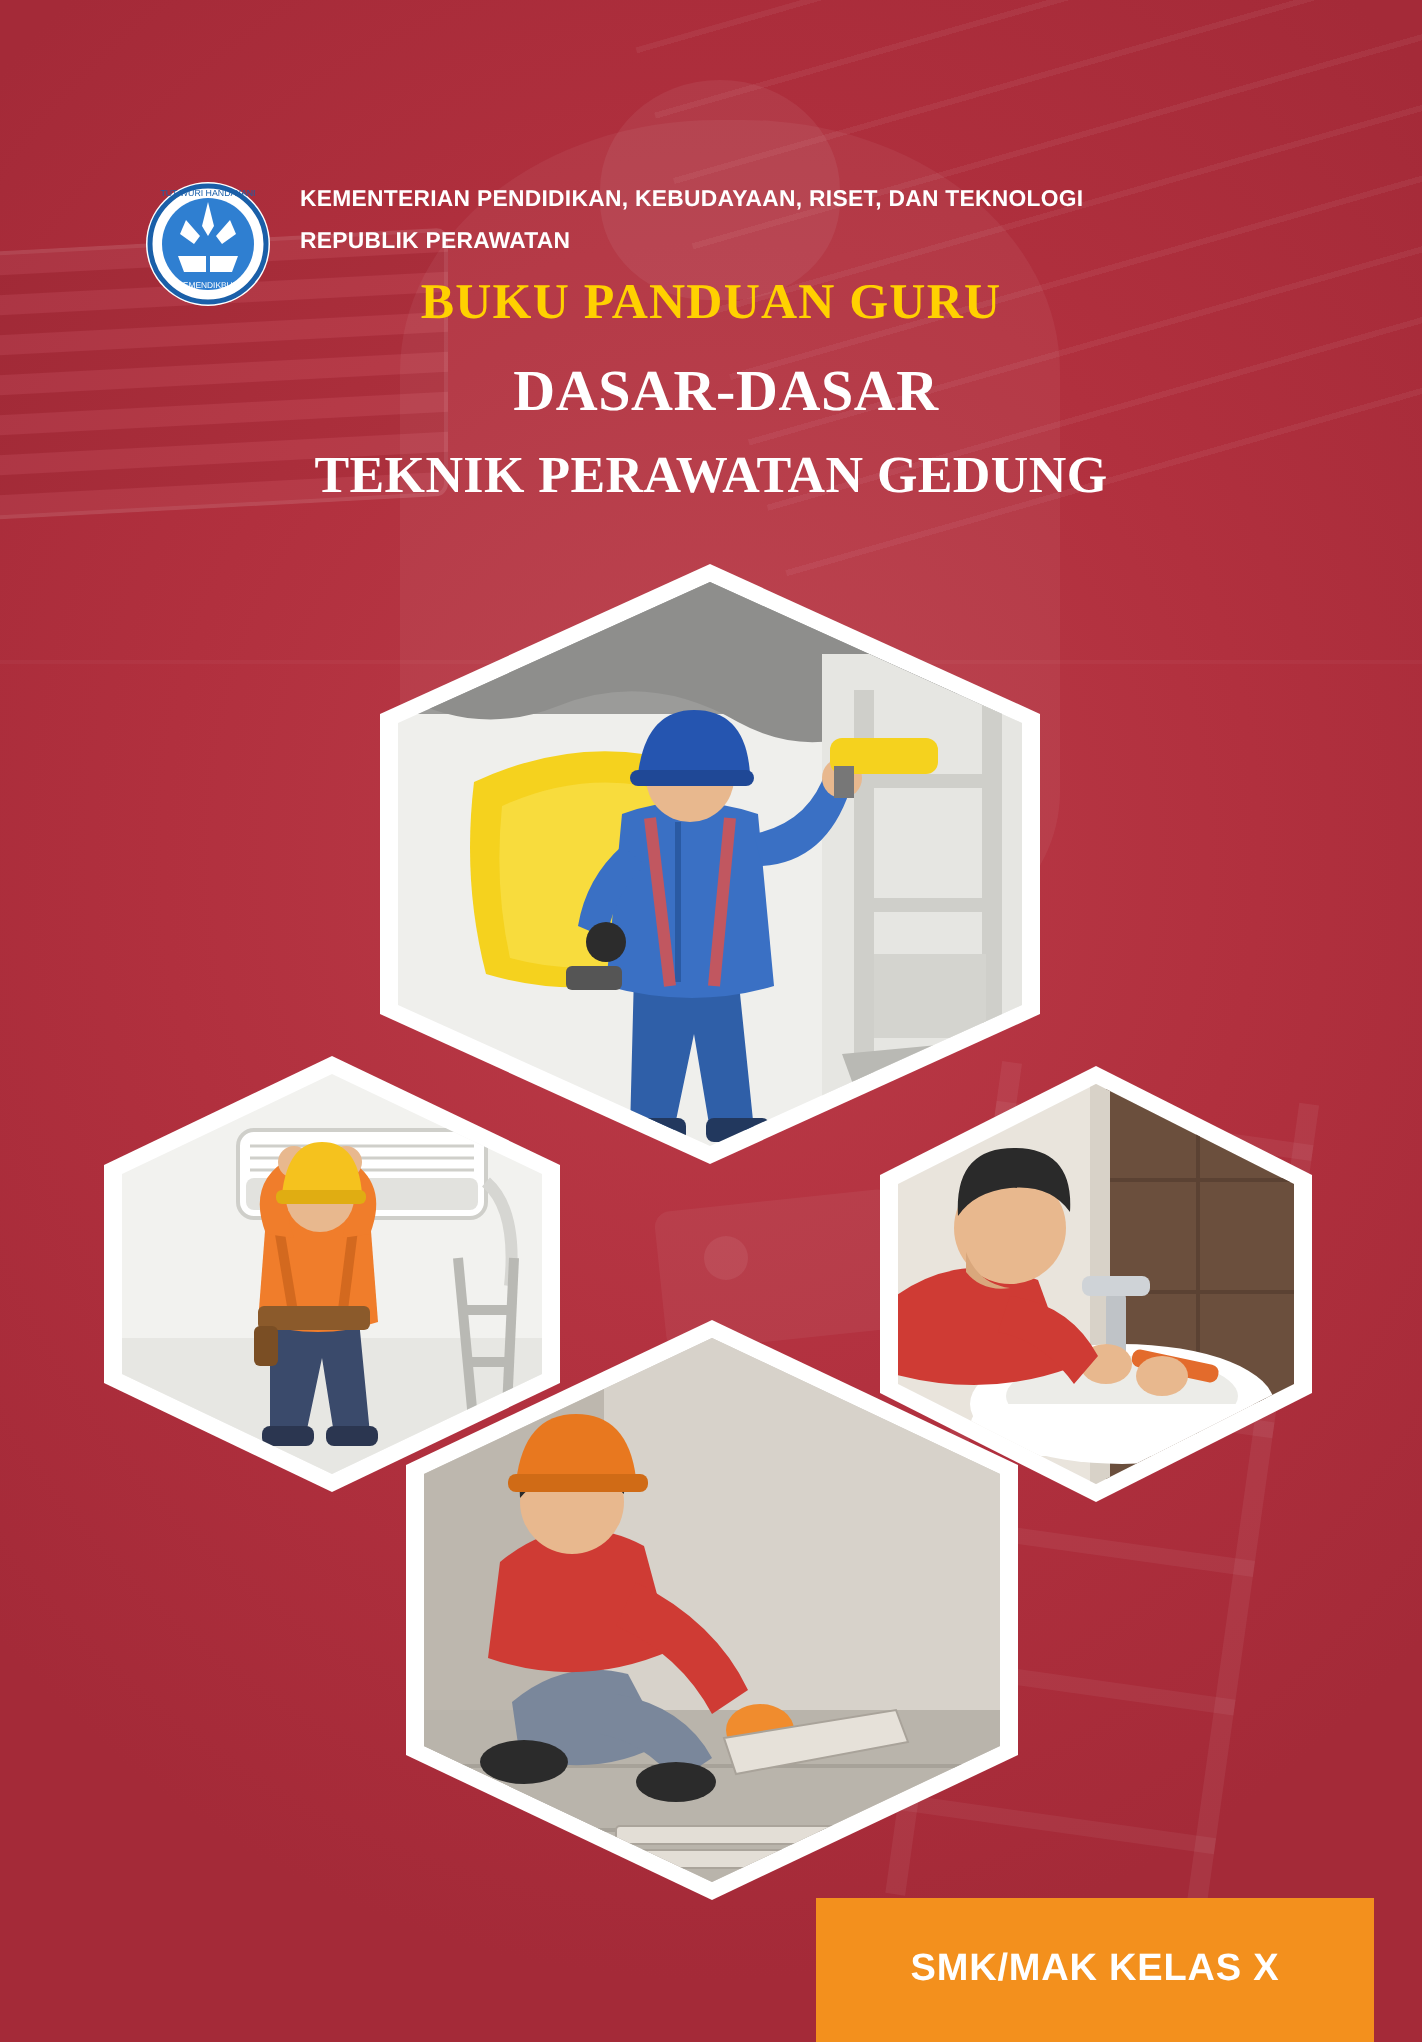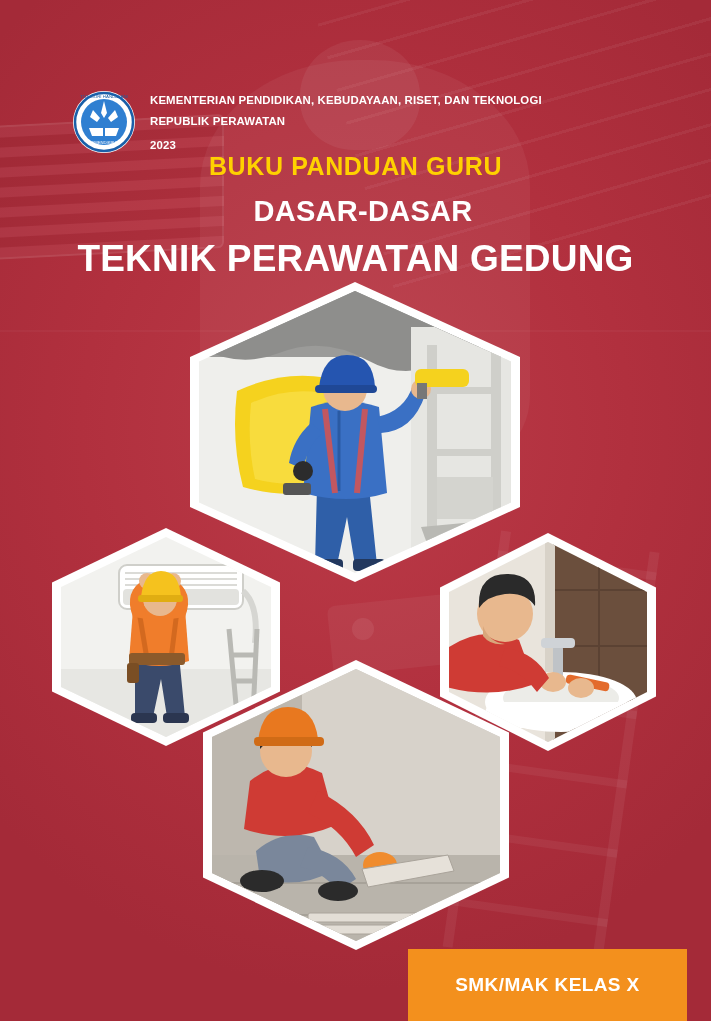--- a/index.html
+++ b/index.html
@@ -152,43 +152,44 @@
   .ministry-year {
     margin-top: 4px;
     font-size: 11.4px;
     font-weight: bold;
   }
 
   
   .titles {
     position: absolute;
     left: 0;
-    top: 152px;
+    top: 138px;
     width: 711px;
     text-align: center;
+    font-family: Liberation Serif, serif;
   }
   .title-guru {
     color: #ffd100;
     font-weight: bold;
     font-size: 25px;
     letter-spacing: 0.6px;
     margin-bottom: 14px;
   }
   .title-dasar {
     color: #ffffff;
     font-weight: bold;
     font-size: 29px;
     letter-spacing: 0.3px;
     margin-bottom: 10px;
     padding-left: 15px;
   }
   .title-main {
     color: #ffffff;
     font-weight: bold;
-    font-size: 37px;
+    font-size: 26px;
     letter-spacing: 0.2px;
   }
 
   
   .hex {
     position: absolute;
     -webkit-clip-path: polygon(50% 0%, 100% 25%, 100% 75%, 50% 100%, 0% 75%, 0% 25%);
     clip-path: polygon(50% 0%, 100% 25%, 100% 75%, 50% 100%, 0% 75%, 0% 25%);
     overflow: hidden;
     background: #ffffff;
@@ -265,21 +266,20 @@
         <path d="M45 22 L38 30 L41 34 L48 29 Z" fill="#ffffff"></path>
         <path d="M19 40 h30 l-3 8 h-24 z" fill="#ffffff"></path>
         <path d="M34 38 v12" stroke="#2f7fd1" stroke-width="2"></path>
         <text x="34" y="10" font-size="4.4" text-anchor="middle" fill="#1a5fa8" font-family="Liberation Sans, sans-serif">TUT WURI HANDAYANI</text>
         <text x="34" y="56" font-size="4.2" text-anchor="middle" fill="#ffffff" font-family="Liberation Sans, sans-serif">KEMENDIKBUD</text>
       </svg>
     </div>
     <div>
       <div class="ministry-text">KEMENTERIAN PENDIDIKAN, KEBUDAYAAN, RISET, DAN TEKNOLOGI</div>
       <div class="ministry-text">REPUBLIK PERAWATAN</div>
-      <div class="ministry-text ministry-year">2023</div>
     </div>
   </div>
 
   <div class="titles">
     <div class="title-guru">BUKU PANDUAN GURU</div>
     <div class="title-dasar">DASAR-DASAR</div>
     <div class="title-main">TEKNIK PERAWATAN GEDUNG</div>
   </div>
 
   <div class="hex" id="hex-painting">

